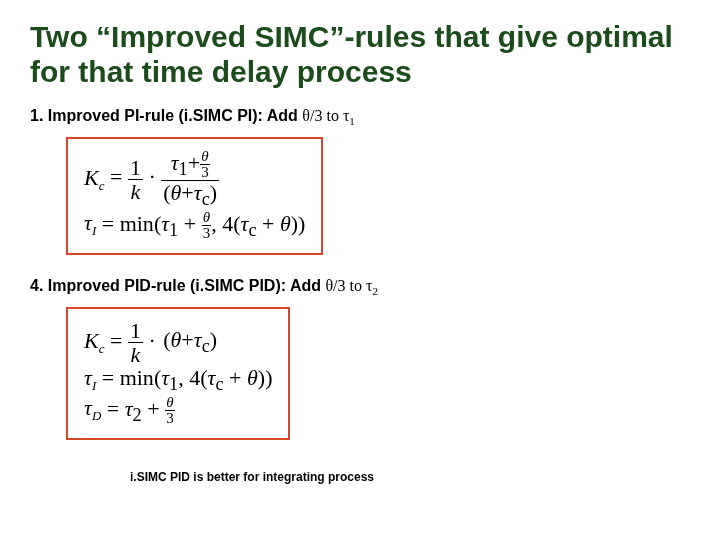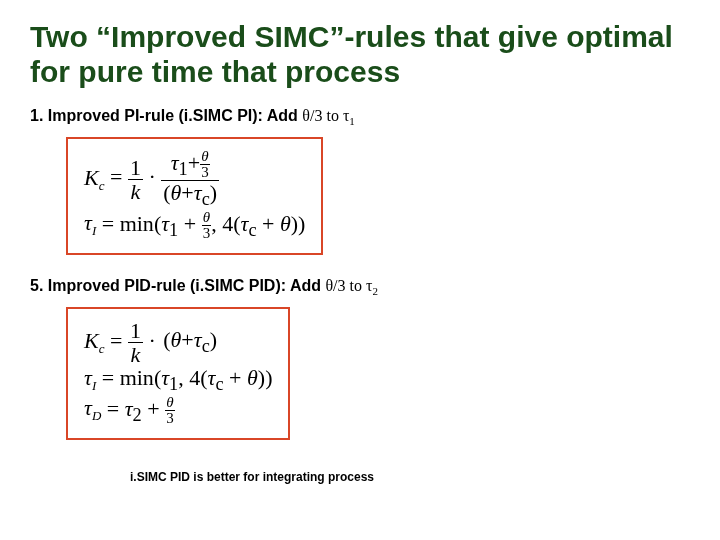--- a/index.html
+++ b/index.html
@@ -67,21 +67,21 @@
     font-weight: bold;
     margin-left: 100px;
     margin-top: 8px;
   }
 </style>
 </head>
 <body>
 
 <div class="slide">
 
-  <div class="title">Two “Improved SIMC”-rules that give optimal for pure time that process</div>
+  <div class="title">Two “Improved SIMC”-rules that give optimal for that time delay process</div>
 
   
   <div class="rule-head">
     <span>1. Improved PI-rule (i.SIMC PI): Add </span><span class="sym">θ/3</span><span class="sym"> to </span><span class="sym">τ</span><sub class="sym">1</sub>
   </div>
 
   
   <div class="formula-box">
     <div class="formula">
       <span class="lhs"><span class="ital">K</span><sub>c</sub></span>
@@ -106,21 +106,21 @@
       <span>min</span><span>(</span><span class="ital">τ</span><sub>1</sub>
       <span>+</span>
       <span class="sfrac"><span class="num ital">θ</span><span class="den">3</span></span><span>, </span><span>4</span><span>(</span><span class="ital">τ</span><sub>c</sub>
       <span>+</span>
       <span class="ital">θ</span><span>)</span><span>)</span>
     </div>
   </div>
 
   
   <div class="rule-head">
-    <span>5. Improved PID-rule (i.SIMC PID): Add </span><span class="sym">θ/3</span><span class="sym"> to </span><span class="sym">τ</span><sub class="sym">2</sub>
+    <span>4. Improved PID-rule (i.SIMC PID): Add </span><span class="sym">θ/3</span><span class="sym"> to </span><span class="sym">τ</span><sub class="sym">2</sub>
   </div>
 
   
   <div class="formula-box">
     <div class="formula">
       <span class="lhs"><span class="ital">K</span><sub>c</sub></span>
       <span> = </span>
       <span class="frac">
         <span class="num">1</span>
         <span class="den ital">k</span>

